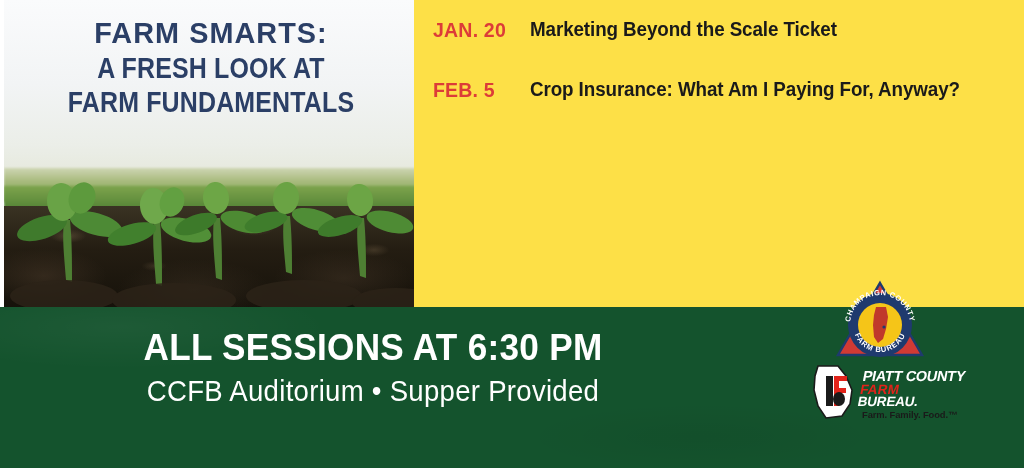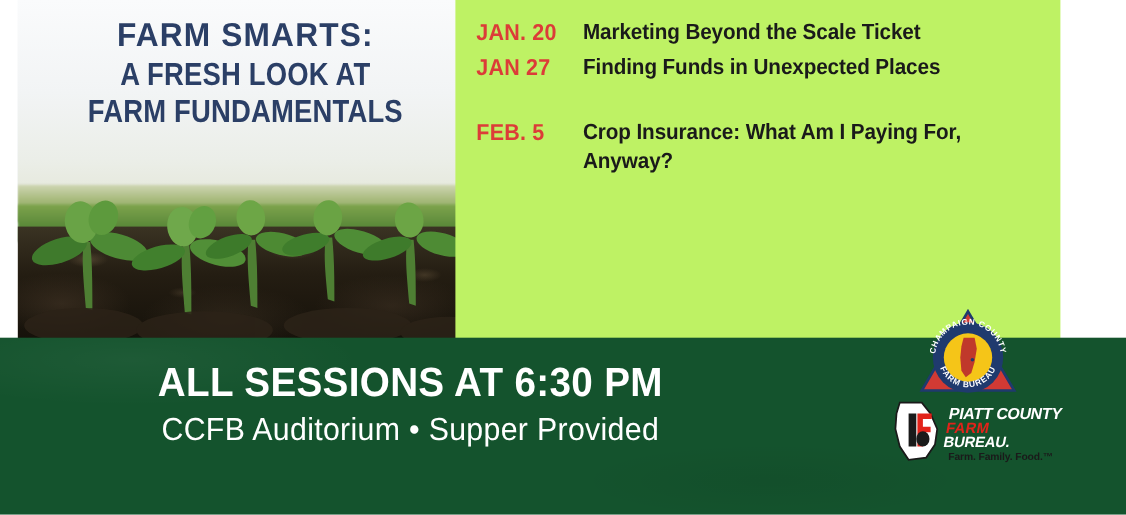--- a/index.html
+++ b/index.html
@@ -12,21 +12,21 @@
   }
   #flyer {
     position:absolute; left:0; top:0;
     width:1024px; height:468px;
     background:#ffffff;
     overflow:hidden;
   }
 
   
   .left-panel {
-    position:absolute; left:16px; top:0;
+    position:absolute; left:4px; top:0;
     width:444px; height:310px;
     overflow:hidden;
     background:linear-gradient(180deg,#fbfcfd 0%,#eef1f3 38%,#e6eaea 62%,#efeee4 100%);
     padding-left:28px;
   }
   
   .sky {
     position:absolute; left:0; top:0; width:414px; height:186px;
     background:linear-gradient(180deg,#fafbfc 0%,#f2f4f5 45%,#ebeee8 78%,#e4e7d8 100%);
   }
@@ -79,22 +79,22 @@
     display:block;
     font-size:29px; font-weight:bold;
     letter-spacing:.2px;
     transform:scaleX(.86);
     margin-top:5px;
   }
 
   
   .schedule {
     position:absolute; left:414px; top:0;
-    width:550px; height:310px;
-    background:#bef264;
+    width:610px; height:310px;
+    background:#fde047;
     padding:16px 0 0 19px;
   }
   .row { display:flex; align-items:flex-start; margin-bottom:4px; }
   .row.tall { margin-bottom:7px;margin-top:32px; }
   .row-date {
     width:97px; flex:0 0 97px;
     color:#dc3c38;
     font-size:21px; font-weight:bold;
     letter-spacing:.2px;
     transform:scaleX(.93);
@@ -208,24 +208,20 @@
       <span class="hl-1">FARM SMARTS:</span>
       <span class="hl-2">A FRESH LOOK AT</span>
       <span class="hl-3">FARM FUNDAMENTALS</span>
     </div>
   </div>
 
   <div class="schedule">
     <div class="row">
       <div class="row-date">JAN. 20</div>
       <div class="row-title">Marketing Beyond the Scale Ticket</div>
-    </div>
-    <div class="row">
-      <div class="row-date">JAN 27</div>
-      <div class="row-title">Finding Funds in Unexpected Places</div>
     </div>
     <div class="row tall">
       <div class="row-date">FEB. 5</div>
       <div class="row-title">Crop Insurance: What Am I Paying For, Anyway?</div>
     </div>
   </div>
 
   <div class="banner">
     <div class="banner-text">
       <span class="banner-line1">ALL SESSIONS AT 6:30 PM</span>

